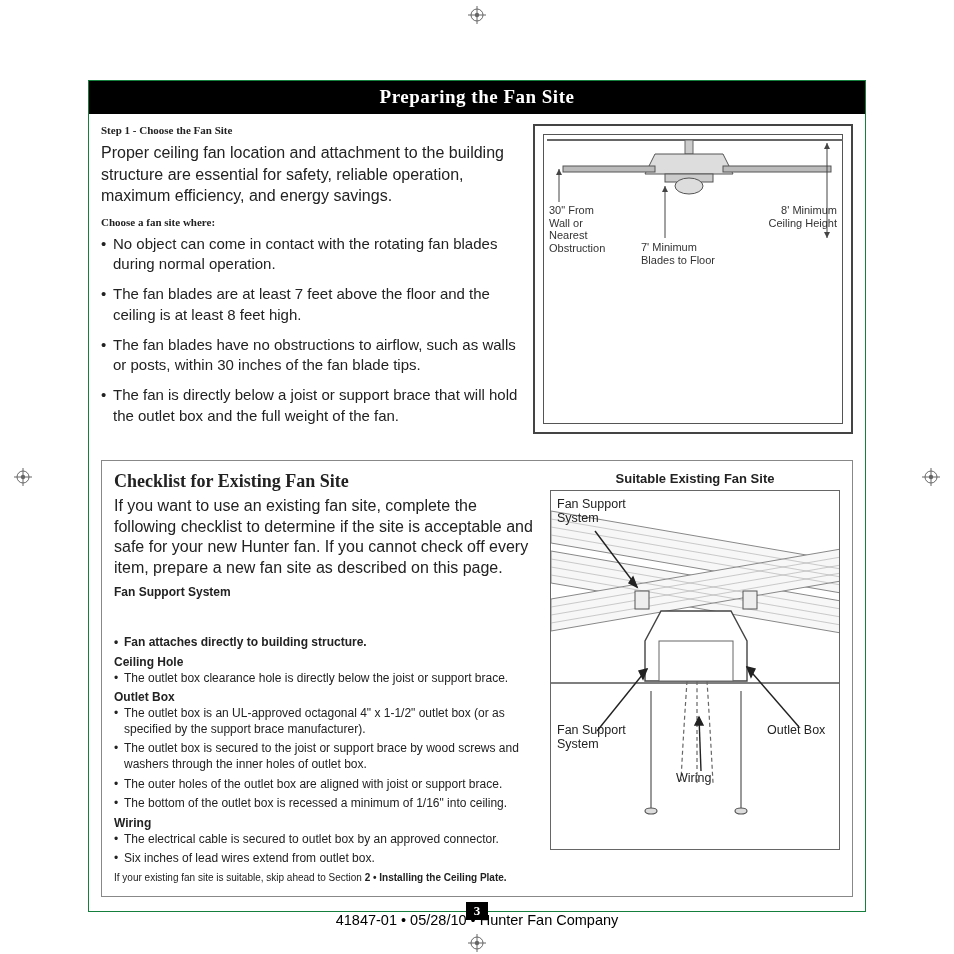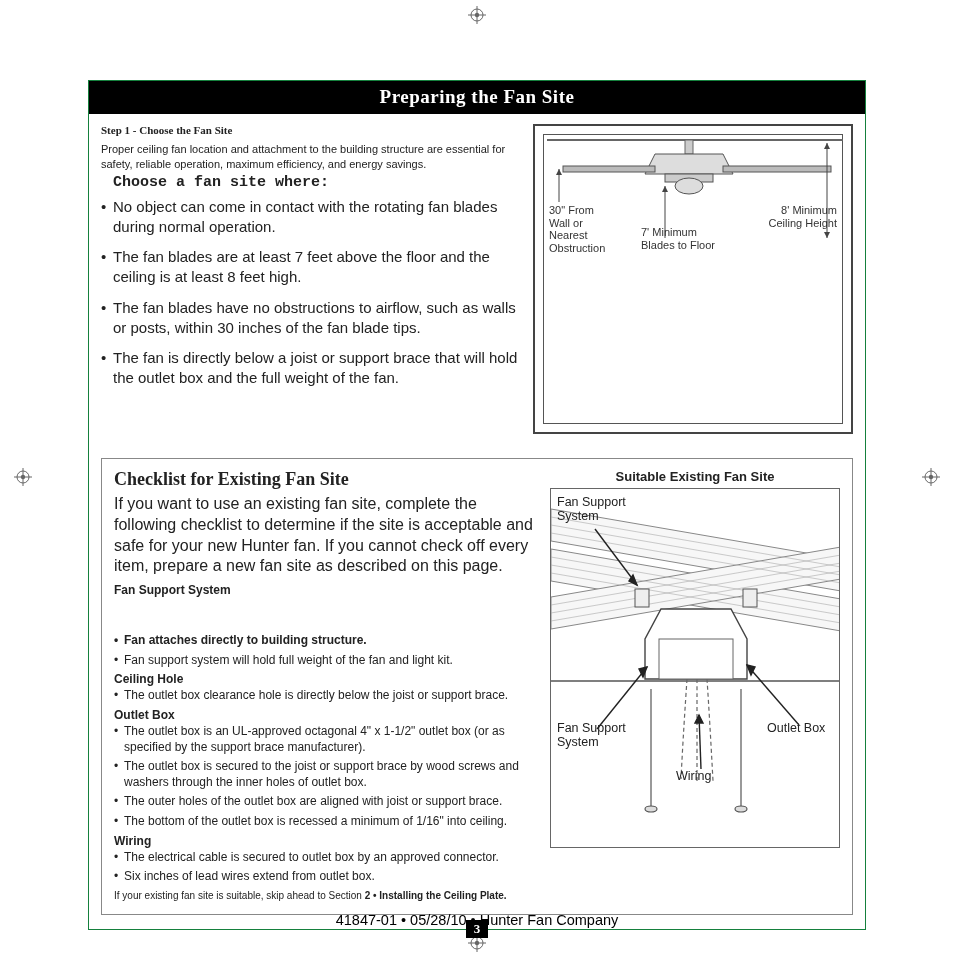--- a/index.html
+++ b/index.html
@@ -5,22 +5,22 @@
   * { box-sizing: border-box; margin: 0; padding: 0; }
   html, body { width: 954px; height: 954px; background: #fff; font-family: Georgia, 'Times New Roman', serif; color: #222; }
   .page { position: relative; width: 954px; height: 954px; }
   .regmark { position: absolute; width: 18px; height: 18px; }
   .regmark svg { width: 18px; height: 18px; }
   .content-frame { position: absolute; left: 88px; top: 80px; width: 778px; border: 1px solid #15803d; }
   .banner { background: #000; color: #fff; text-align: center; font-weight: bold; font-size: 19px; padding: 5px 0 6px 0; letter-spacing: 0.5px; font-family: Georgia, serif; }
   .top-section { display: flex; padding: 10px 12px 16px 12px; gap: 14px; }
   .left-col { flex: 1 1 auto; }
   .step-title { font-family: Georgia, serif; font-weight: bold; font-size: 11px; margin-bottom: 6px; }
-  .intro { font-family: 'Segoe UI', Arial, sans-serif; font-size: 11px; line-height: 1.35; margin-bottom: 2px; }
-  .subhead { font-family: Liberation Mono, monospace; font-weight: bold; font-size: 15px; margin-bottom: 6px; margin-left: 12px; }
+  .intro { font-family: 'Segoe UI', Arial, sans-serif; font-size: 16px; line-height: 1.35; margin-bottom: 9px; }
+  .subhead { font-family: Liberation Serif, serif; font-weight: bold; font-size: 11px; margin-bottom: 6px; }
   ul.bullets { list-style: none; padding: 0; }
   ul.bullets li { font-family: 'Segoe UI', Arial, sans-serif; font-size: 15px; line-height: 1.35; margin: 0 0 10px 0; padding-left: 12px; position: relative; }
   ul.bullets li::before { content: "•"; position: absolute; left: 0; top: 0; }
   .diagram1-wrap { flex: 0 0 320px; }
   .diagram1 { width: 320px; height: 310px; border: 2px solid #444; position: relative; background: #fff; }
   .d1-inner { position: absolute; left: 8px; top: 8px; right: 8px; bottom: 8px; border: 1px solid #555; }
   .d1-label { position: absolute; font-family: 'Segoe UI', Arial, sans-serif; font-size: 11px; line-height: 1.15; color: #333; }
   .checklist-box { margin: 8px 12px 14px 12px; border: 1px solid #888; padding: 10px 12px 12px 12px; display: flex; gap: 12px; }
   .check-left { flex: 1 1 400px; }
   .check-title { font-family: Georgia, serif; font-weight: bold; font-size: 18px; margin-bottom: 4px; }
@@ -113,35 +113,34 @@
 
           <line x1="130" y1="60" x2="130" y2="112" stroke="#444"></line>
           <polygon points="130,60 127,66 133,66" fill="#444"></polygon>
 
           <line x1="292" y1="17" x2="292" y2="70" stroke="#444"></line>
           <polygon points="292,17 289,23 295,23" fill="#444"></polygon>
           <line x1="292" y1="112" x2="292" y2="70" stroke="#444"></line>
           <polygon points="292,112 289,106 295,106" fill="#444"></polygon>
         </svg>
         <div class="d1-label" style="left:14px; top:78px; width:60px;">30" From Wall or Nearest Obstruction</div>
-        <div class="d1-label" style="left:106px; top:100px; width:80px;">7' Minimum Blades to Floor</div>
+        <div class="d1-label" style="left:106px; top:115px; width:80px;">7' Minimum Blades to Floor</div>
         <div class="d1-label" style="right:14px; top:78px; width:78px; text-align:right;">8' Minimum Ceiling Height</div>
       </div>
     </div>
   </div>
 
   <div class="checklist-box">
     <div class="check-left">
       <div class="check-title">Checklist for Existing Fan Site</div>
       <p class="check-intro">If you want to use an existing fan site, complete the following checklist to determine if the site is acceptable and safe for your new Hunter fan. If you cannot check off every item, prepare a new fan site as described on this page.</p>
 
       <div class="chk-sub">Fan Support System</div>
       <ul class="small">
         <li class="bold">Fan attaches directly to building structure.</li>
-        <li>Fan support system will hold full weight of the fan and light kit.</li>
       </ul>
 
       <div class="chk-sub">Ceiling Hole</div>
       <ul class="small">
         <li>The outlet box clearance hole is directly below the joist or support brace.</li>
       </ul>
 
       <div class="chk-sub">Outlet Box</div>
       <ul class="small">
         <li>The outlet box is an UL-approved octagonal 4" x 1-1/2" outlet box (or as specified by the support brace manufacturer).</li>

